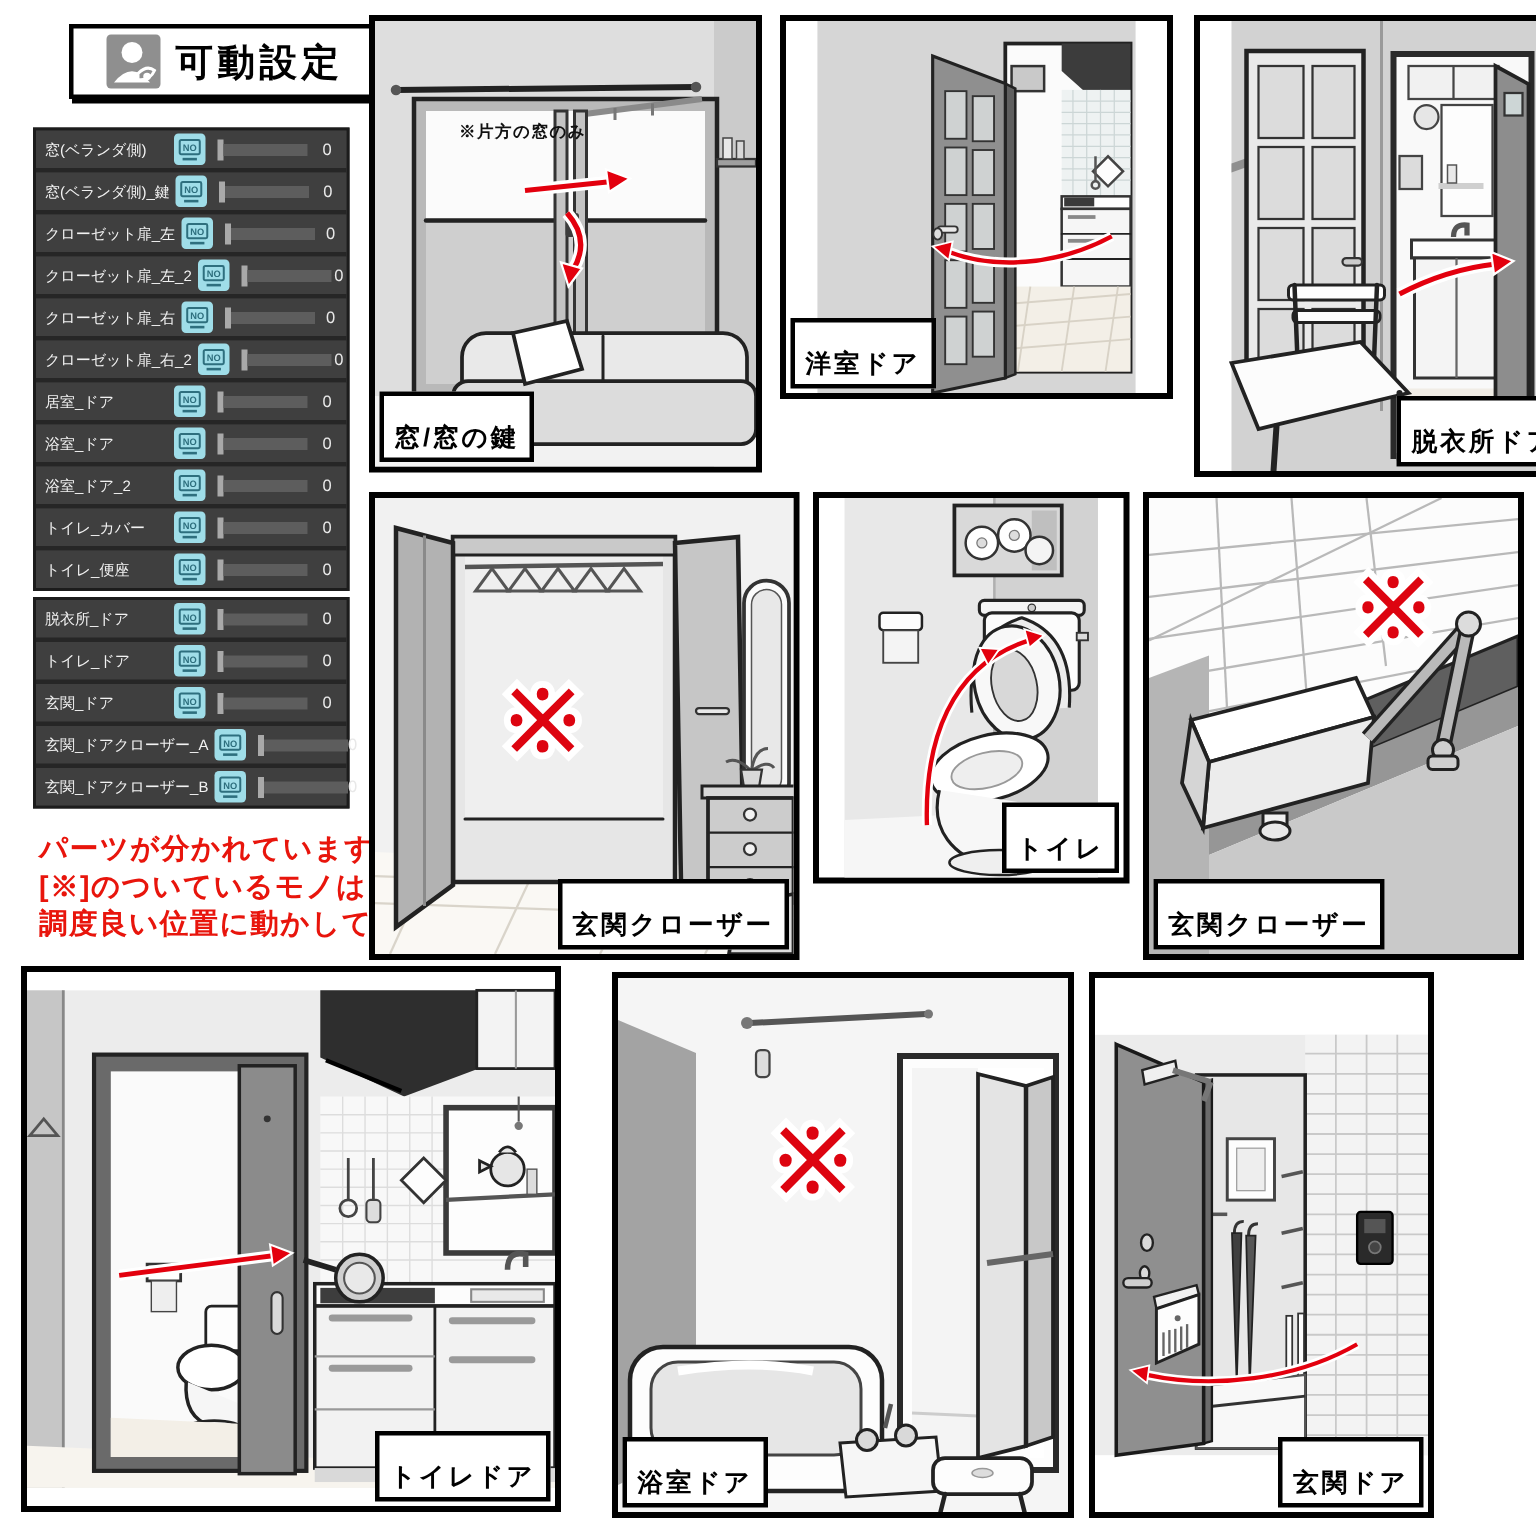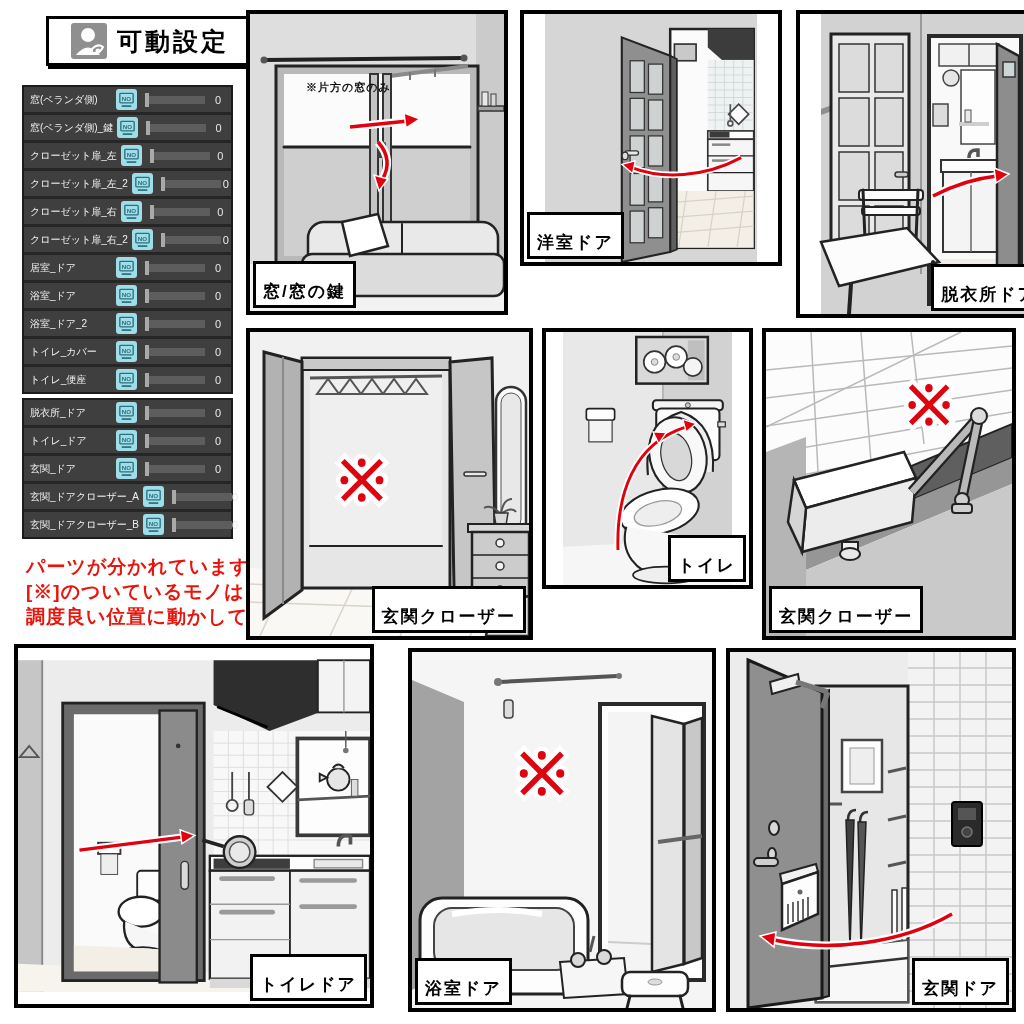--- a/index.html
+++ b/index.html
@@ -719,21 +719,21 @@
       <rect x="210" y="320" width="66" height="24" rx="8" fill="#fdfdfd" stroke="#222" stroke-width="2.5"></rect>
       <ellipse cx="243" cy="330" rx="7" ry="3" fill="#ddd" stroke="#999" stroke-width="1"></ellipse>
       <line class="ln" x1="218" y1="344" x2="215" y2="356" stroke-width="3"></line>
       <line class="ln" x1="268" y1="344" x2="271" y2="356" stroke-width="3"></line>
     </g>
     <text class="mark" x="130" y="142" font-size="58" text-anchor="middle">※</text>
   </svg>
   <figcaption class="plabel left">浴室ドア</figcaption>
 </figure>
 
-<figure class="panel" style="left:726px;top:648px;width:290px;height:364px;">
+<figure class="panel" style="left:726px;top:648px;width:230px;height:364px;">
   <svg viewBox="0 0 282 356">
     <rect width="282" height="356" fill="#ececec"></rect>
     <rect x="178" width="104" height="356" fill="#f3f3f3"></rect>
     <g stroke="#c9c9c9" stroke-width="1.5">
       <line x1="178" y1="16" x2="282" y2="16"></line>
         <line x1="178" y1="33" x2="282" y2="33"></line>
       <line x1="178" y1="50" x2="282" y2="50"></line>
         <line x1="178" y1="67" x2="282" y2="67"></line>
       <line x1="178" y1="84" x2="282" y2="84"></line>
         <line x1="178" y1="101" x2="282" y2="101"></line>

